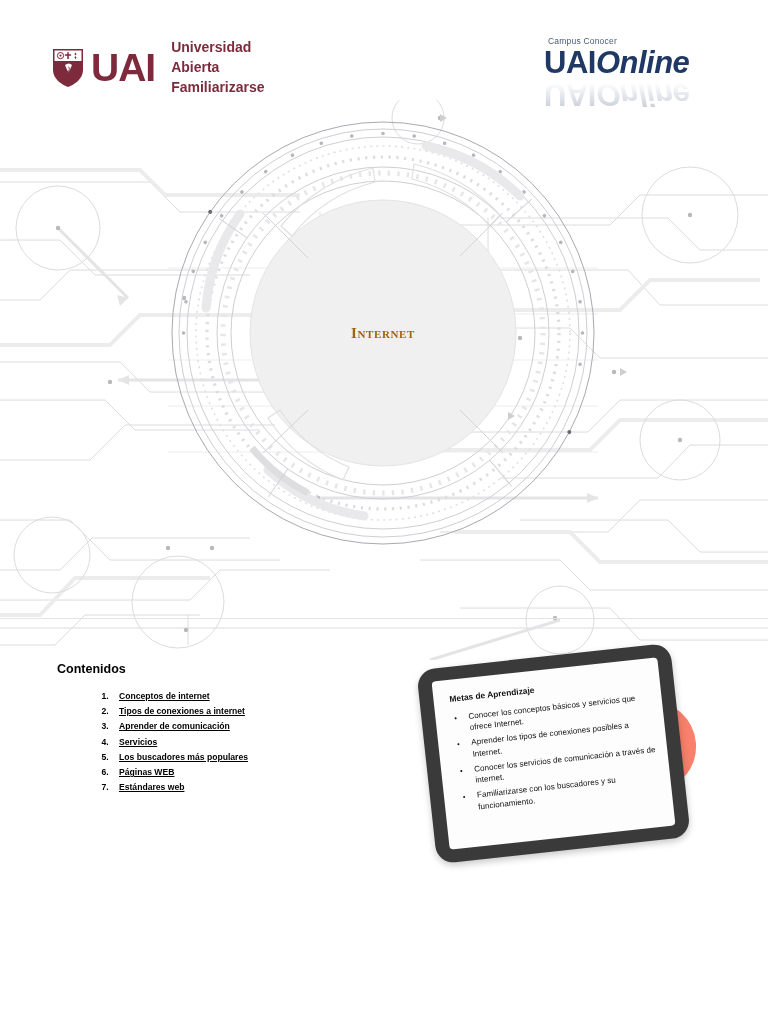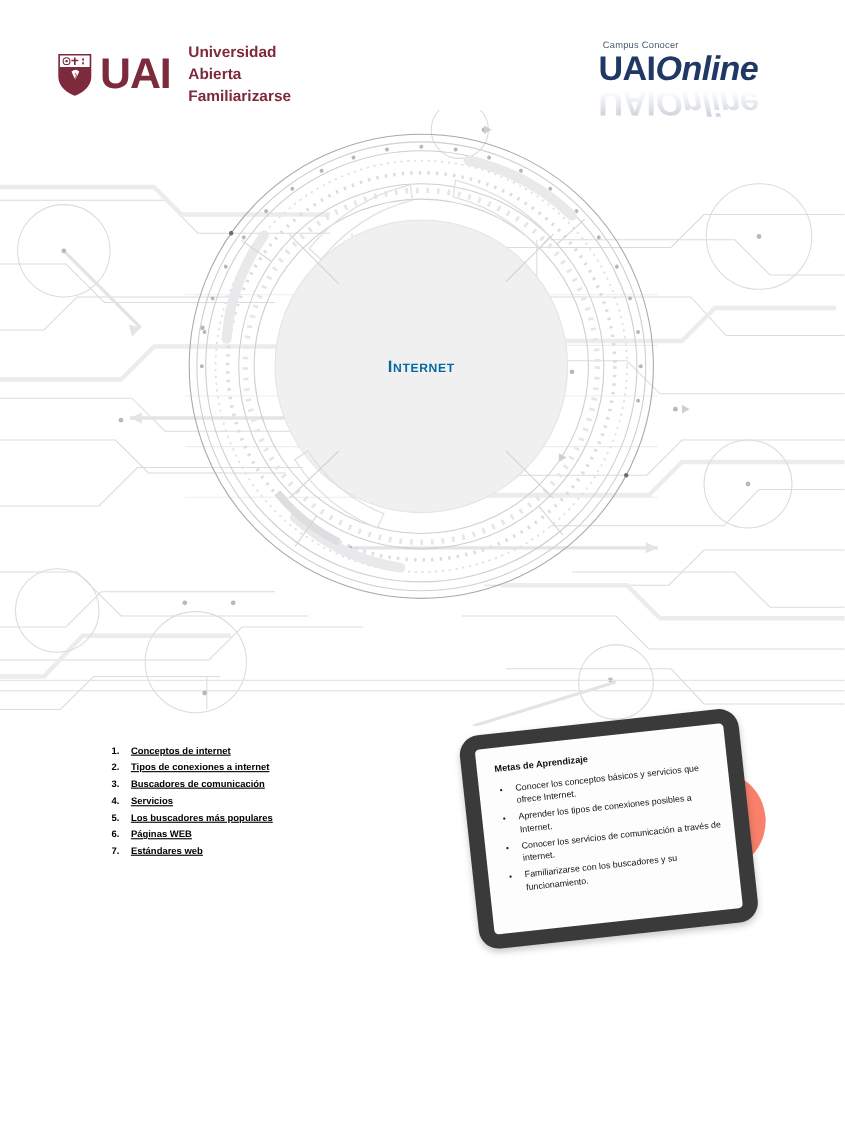--- a/index.html
+++ b/index.html
@@ -72,26 +72,26 @@
   .hud{
     position:absolute;left:168px;top:118px;
     width:430px;height:430px;
   }
   .hud svg{display:block;}
   .hud-label{
     position:absolute;left:0;top:0;width:430px;height:430px;
     display:flex;align-items:center;justify-content:center;
   }
   .hud-label span{
-    font-family:Liberation Sans, sans-serif;
+    font-family:Liberation Serif, serif;
     font-variant:small-caps;
     font-weight:bold;
     font-size:15px;
     letter-spacing:.6px;
-    color:#0369a1;
+    color:#a16207;
   }
 
   
   .contenidos{
     position:absolute;left:57px;top:662px;width:330px;
   }
   .contenidos h2{
     margin:0 0 14px 0;
     font-size:12.5px;font-weight:bold;color:#000;
     font-family:"Liberation Sans", sans-serif;
@@ -379,24 +379,25 @@
     </div>
 
     <div class="uaio-logo">
       <div class="uaio-campus">Campus Conocer</div>
       <div class="uaio-main"><span>UAI</span><span class="it">Online</span></div>
       <div class="uaio-reflect"><span>UAI</span><span class="it">Online</span></div>
     </div>
   </div>
 
   <div class="contenidos">
+    <h2>Contenidos</h2>
     <ol>
       <li>Conceptos de internet</li>
       <li>Tipos de conexiones a internet</li>
-      <li>Buscadores de comunicación</li>
+      <li>Aprender de comunicación</li>
       <li>Servicios</li>
       <li>Los buscadores más populares</li>
       <li>Páginas WEB</li>
       <li>Estándares web</li>
     </ol>
   </div>
 
   <div class="tablet-wrap">
     <div class="coral-edge"></div>
     <div class="coral"></div>

